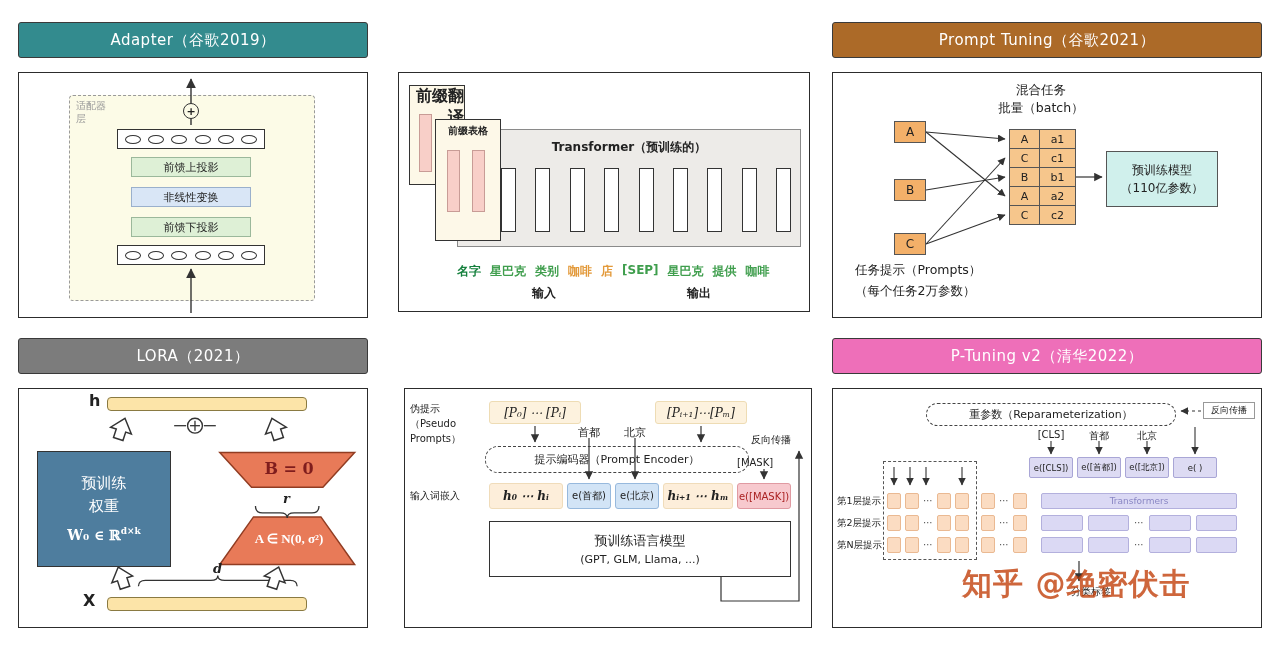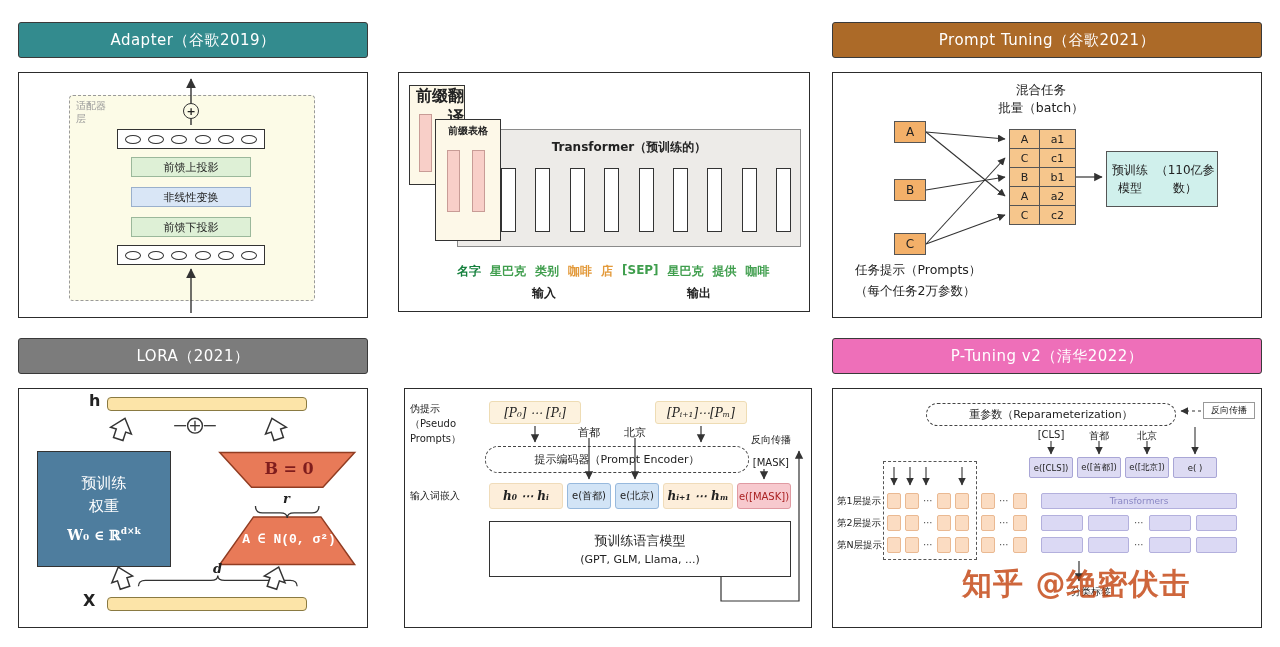--- a/index.html
+++ b/index.html
@@ -154,21 +154,21 @@
         <tr>
             <td>A</td>
             <td>a2</td>
           </tr>
         <tr>
             <td>C</td>
             <td>c2</td>
           </tr>
       </tbody>
     </table>
-    <div class="abs cbox" style="left:273px;top:78px;width:112px;height:56px;background:#d0f0ec;border:1.2px solid #555;font-size:12px;flex-direction:row;line-height:1.5">
+    <div class="abs cbox" style="left:273px;top:78px;width:112px;height:56px;background:#d0f0ec;border:1.2px solid #555;font-size:12px;flex-direction:column;line-height:1.5">
       <div>预训练模型</div>
       <div>（110亿参数）</div>
     </div>
     <div class="abs" style="left:22px;top:186px;font-size:12.5px;line-height:1.7">
       <div>任务提示（Prompts）</div>
       <div>（每个任务2万参数）</div>
     </div>
   </div>
 
   <div class="hdr" style="left: 18px; top: 338px; width: 350px; background: rgb(124, 124, 124);">LORA（2021）</div>
@@ -198,39 +198,39 @@
     <div class="abs" style="left:88px;top:8px;width:200px;height:14px;background:#fce4a8;border:1.4px solid #8a7a42;border-radius:4px"></div>
     <div class="abs cbox" style="left:18px;top:62px;width:134px;height:116px;background:#4e7d9e;border:1.5px solid #333;color:#fff;flex-direction:column;font-size:15px;line-height:1.5">
       <div>预训练</div>
       <div style="margin-bottom:8px">权重</div>
       <div style="font-size:14px;font-weight:bold;font-family:'DejaVu Serif','Liberation Serif',serif">
         <span>W₀ ∈ ℝ</span><sup style="font-size:9px">d×k</sup>
       </div>
     </div>
     <div class="abs" style="left:202px;top:70px;width:136px;text-align:center;font-weight:bold;font-size:16px;color:#7f1d1d;font-family:'DejaVu Serif','Liberation Serif',serif">B = 0</div>
     <div class="abs" style="left:264px;top:102px;font-size:13px;font-style:italic;font-weight:bold;font-family:'DejaVu Serif','Liberation Serif',serif">r</div>
-    <div class="abs" style="left:202px;top:142px;width:136px;text-align:center;font-weight:bold;font-size:13px;color:#fff;font-family:Liberation Mono, monospace">A ∈ N(0, σ²)</div>
+    <div class="abs" style="left:202px;top:142px;width:136px;text-align:center;font-weight:bold;font-size:13px;color:#fff;font-family:Liberation Serif, serif">A ∈ N(0, σ²)</div>
     <div class="abs" style="left:194px;top:172px;font-size:13px;font-style:italic;font-weight:bold;font-family:'DejaVu Serif','Liberation Serif',serif">d</div>
     <div class="abs" style="left:64px;top:202px;font-size:16px;font-weight:bold">X</div>
     <div class="abs" style="left:88px;top:208px;width:200px;height:14px;background:#fce4a8;border:1.4px solid #8a7a42;border-radius:4px"></div>
   </div>
 
   <div class="panel" style="left:404px;top:388px;width:408px;height:240px">
     <div class="abs" style="left:5px;top:12px;font-size:10px;line-height:1.5">
       <div>伪提示</div>
       <div>（Pseudo</div>
       <div>Prompts）</div>
     </div>
     <div class="abs cbox pform" style="left:84px;top:12px;width:92px;height:23px">[P₀] ⋯ [Pᵢ]</div>
     <div class="abs cbox pform" style="left:250px;top:12px;width:92px;height:23px">[Pᵢ₊₁]⋯[Pₘ]</div>
     <div class="abs" style="left:170px;top:36px;width:28px;text-align:center;font-size:11px">首都</div>
     <div class="abs" style="left:216px;top:36px;width:28px;text-align:center;font-size:11px">北京</div>
     <div class="abs cbox" style="left:80px;top:57px;width:264px;height:27px;border:1.4px dashed #444;border-radius:13px;font-size:11px;background:#fff">提示编码器（Prompt Encoder）</div>
     <div class="abs" style="left:346px;top:44px;font-size:10px">反向传播</div>
-    <div class="abs" style="left:332px;top:68px;width:52px;text-align:right;font-size:10px">[MASK]</div>
+    <div class="abs" style="left:332px;top:68px;width:52px;text-align:left;font-size:10px">[MASK]</div>
     <div class="abs cbox tok-h" style="left:84px;top:94px;width:74px">h₀ ⋯ hᵢ</div>
     <div class="abs cbox tok-e" style="left:162px;top:94px;width:44px">e(首都)</div>
     <div class="abs cbox tok-e" style="left:210px;top:94px;width:44px">e(北京)</div>
     <div class="abs cbox tok-h" style="left:258px;top:94px;width:70px">hᵢ₊₁ ⋯ hₘ</div>
     <div class="abs cbox tok-m" style="left:332px;top:94px;width:54px">e([MASK])</div>
     <div class="abs" style="left:5px;top:100px;font-size:10px">输入词嵌入</div>
     <div class="abs cbox" style="left:84px;top:132px;width:302px;height:56px;border:1.5px solid #333;background:#fff;flex-direction:column">
       <div style="font-size:13px">预训练语言模型</div>
       <div style="font-size:11px;margin-top:3px">(GPT, GLM, Llama, ...)</div>
     </div>

